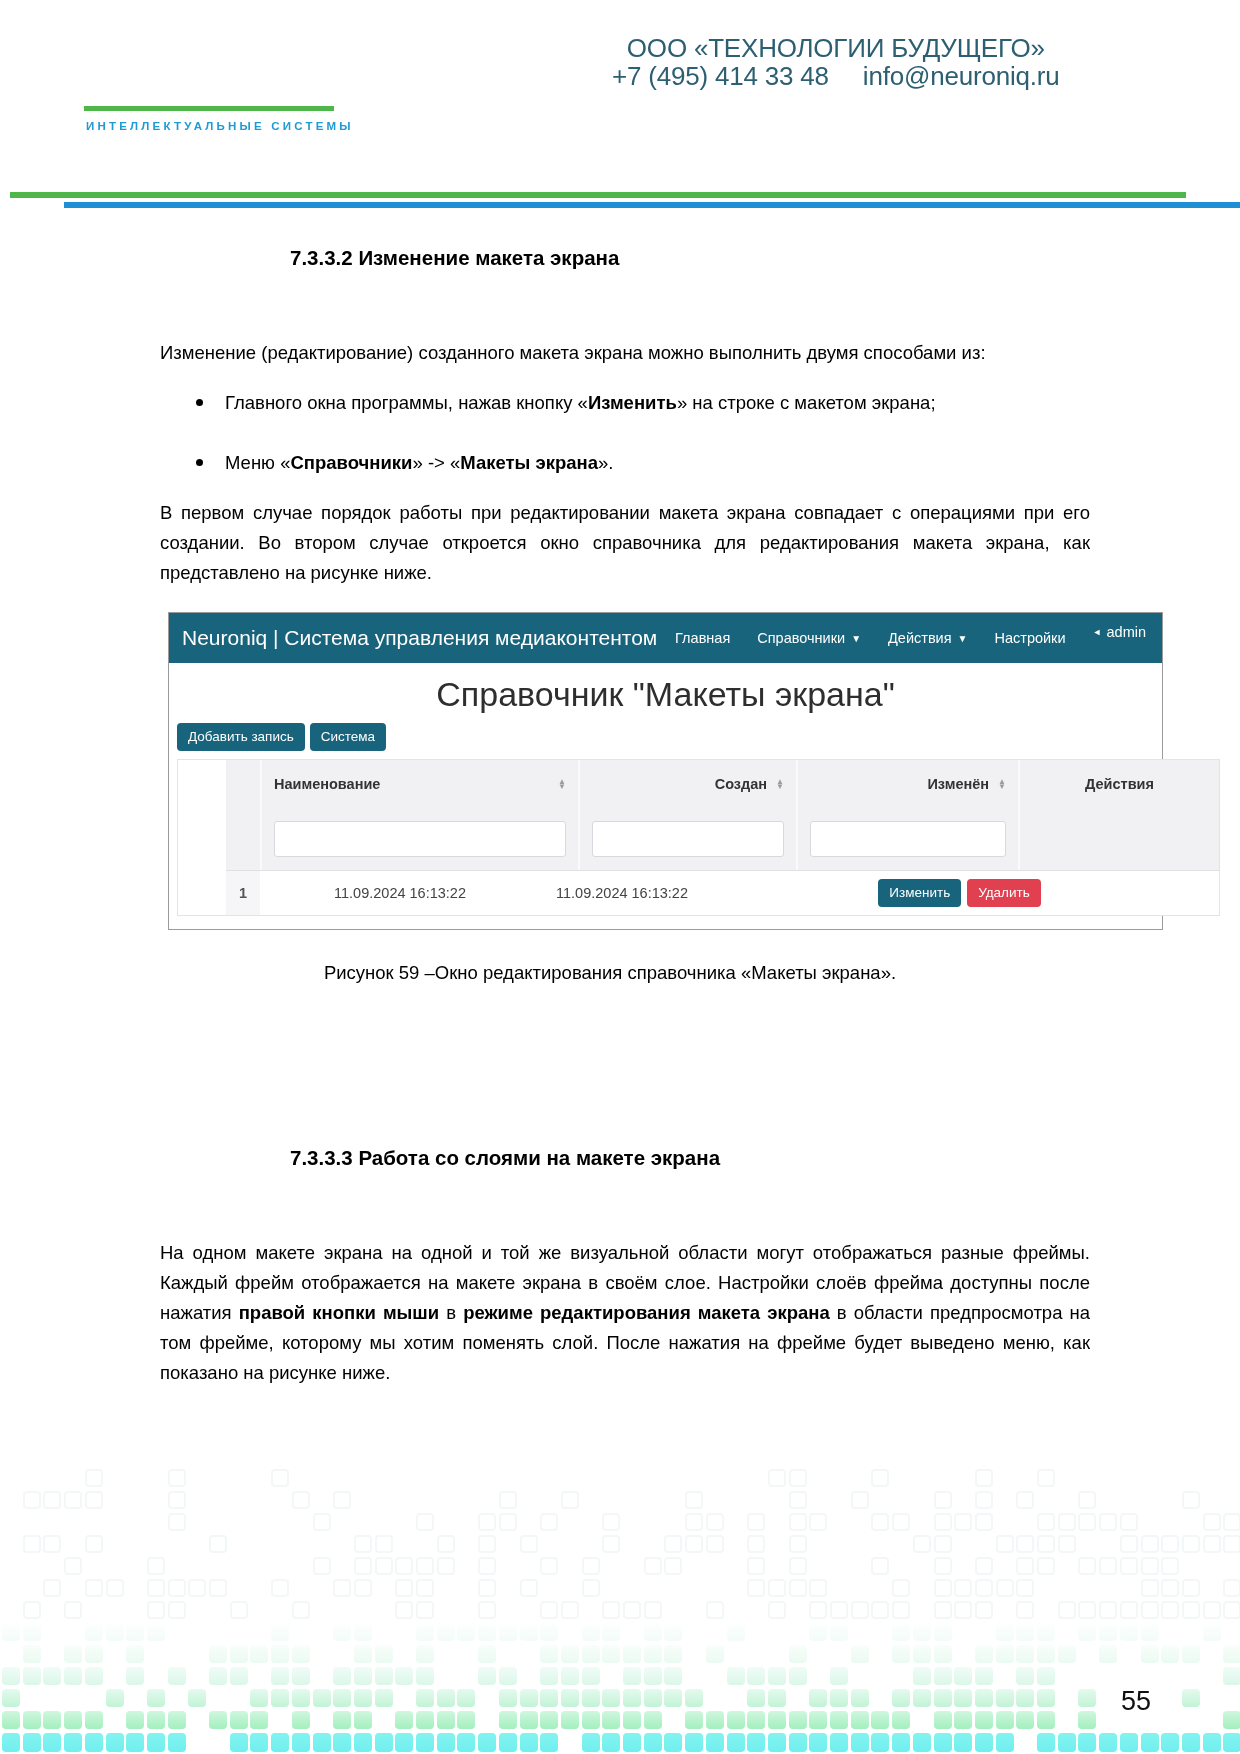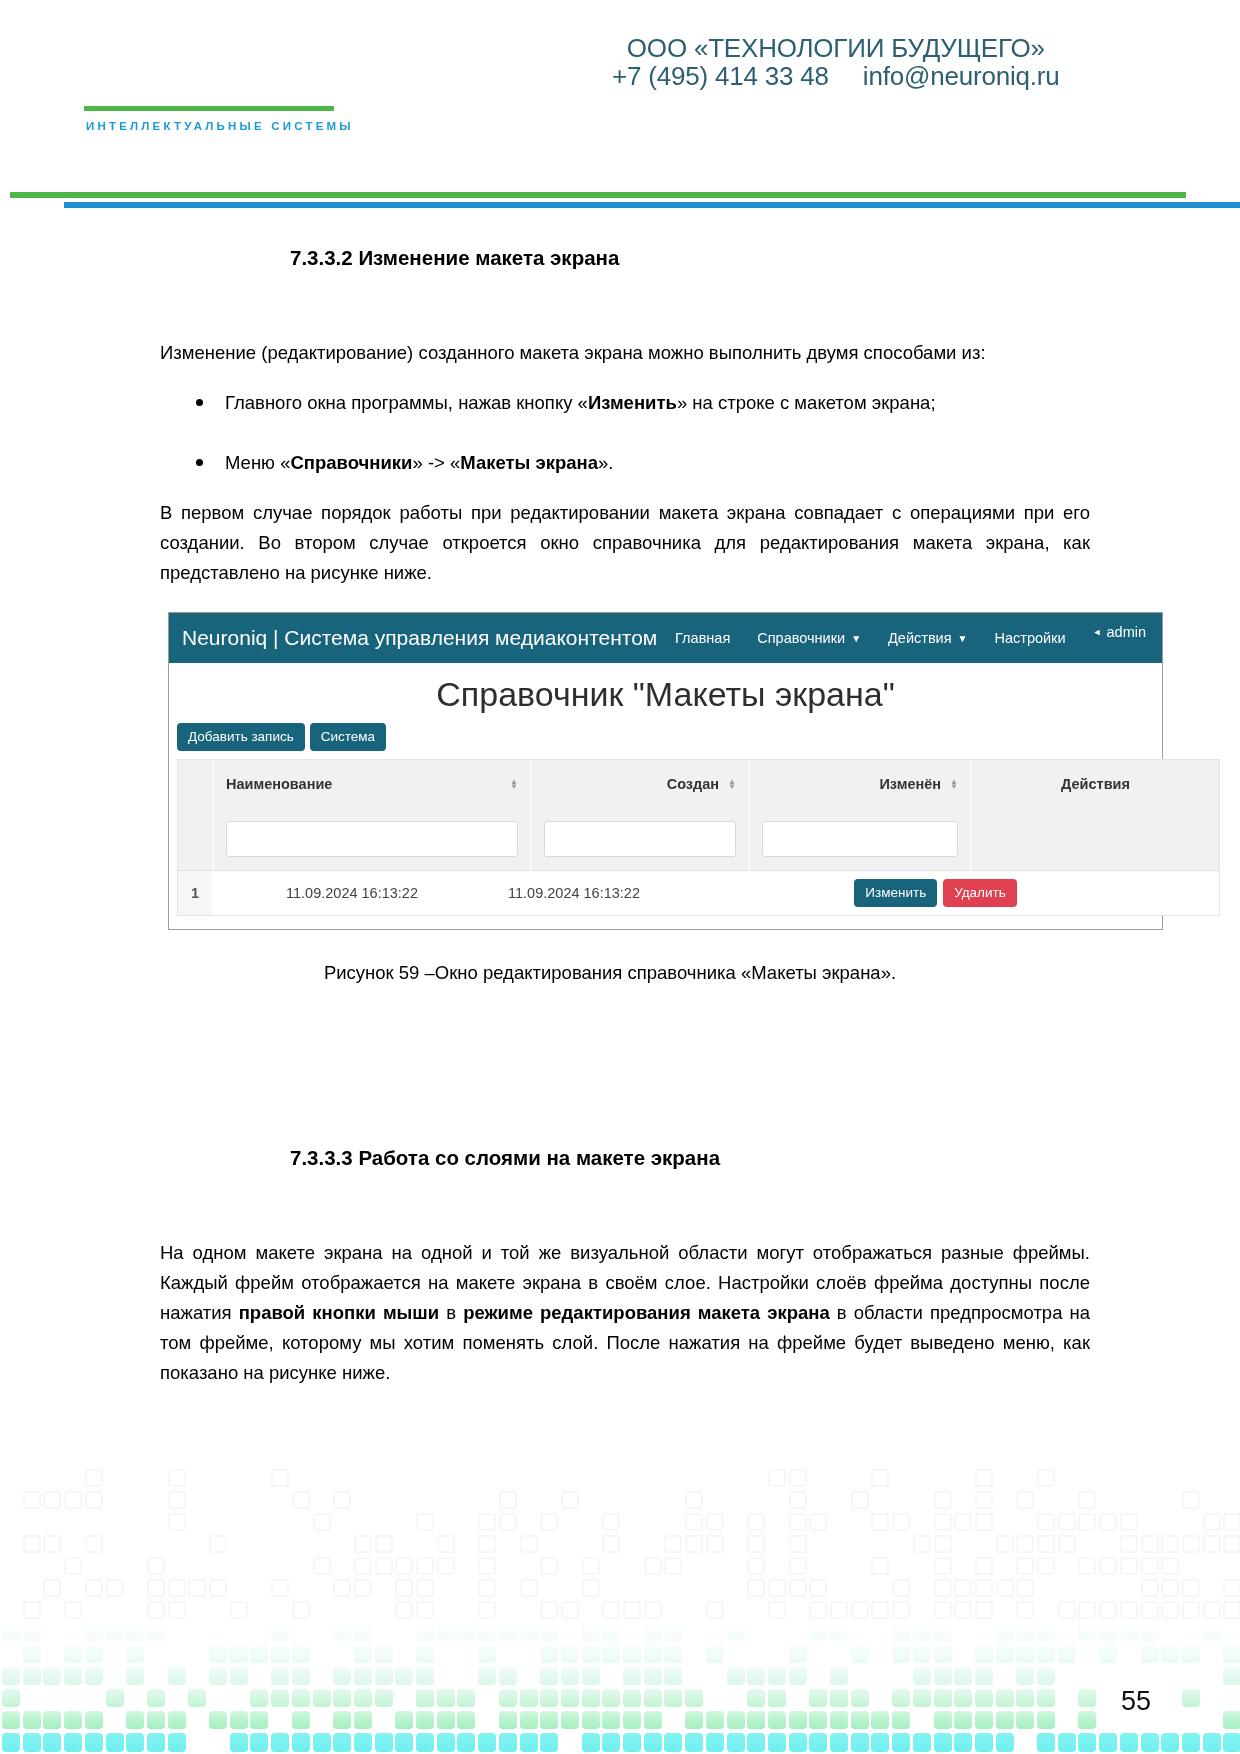--- a/index.html
+++ b/index.html
@@ -47,21 +47,21 @@
   .nav-user{display:flex;align-items:center;gap:5px;font-size:14.5px;transform:translateY(-6px);cursor:pointer;}
   .caret-left{font-size:9px;line-height:1;}
   .shot-title{position:absolute;left:0;right:0;top:62px;text-align:center;font-size:34px;color:#2e2e2e;
     white-space:nowrap;font-weight:400;}
   .toolbar{position:absolute;left:8px;top:110px;display:flex;gap:5px;}
   .btn{border:none;border-radius:4px;color:#fff;font-family:inherit;font-size:13.5px;
     padding:6px 11px;cursor:pointer;line-height:1.2;}
   .btn-teal{background:var(--app-teal,#17647C);}
   .btn-red{background:var(--danger-red,#E04050);}
   .tbl{position:absolute;left:8px;top:146px;width:1043px;border:1px solid #e4e4e6;box-sizing:border-box;
-    font-size:14.5px;color:#444;}
+    font-size:14.5px;color:#444;padding-left:48px;}
   .trow{display:flex;align-items:stretch;}
   .cell{display:flex;align-items:center;padding:0 12px;box-sizing:border-box;justify-content:center;}
   .c-num{flex:0 0 34px;justify-content:center;padding:0;background:#f1f1f3;}
   .c-name{flex:0 0 318px;}
   .c-created{flex:0 0 218px;justify-content:flex-end;}
   .c-mod{flex:0 0 222px;justify-content:flex-end;}
   .c-act{flex:1 1 auto;}
   .hrow{height:48px;background:#f1f1f3;font-weight:bold;color:#333;}
   .hrow .cell{border-left:2px solid #fafafb;}
   .hrow .cell:first-child{border-left:none;}

